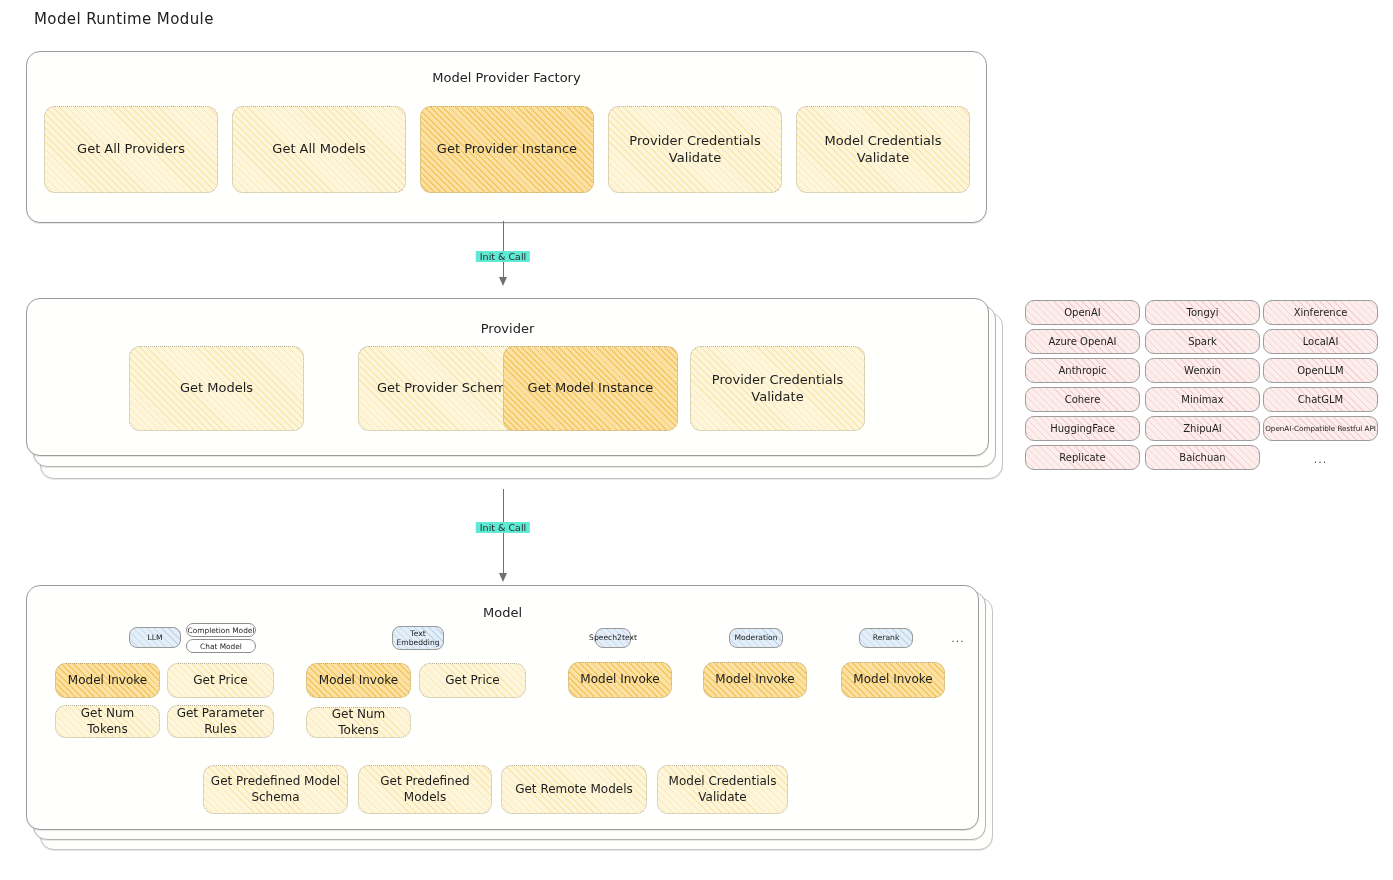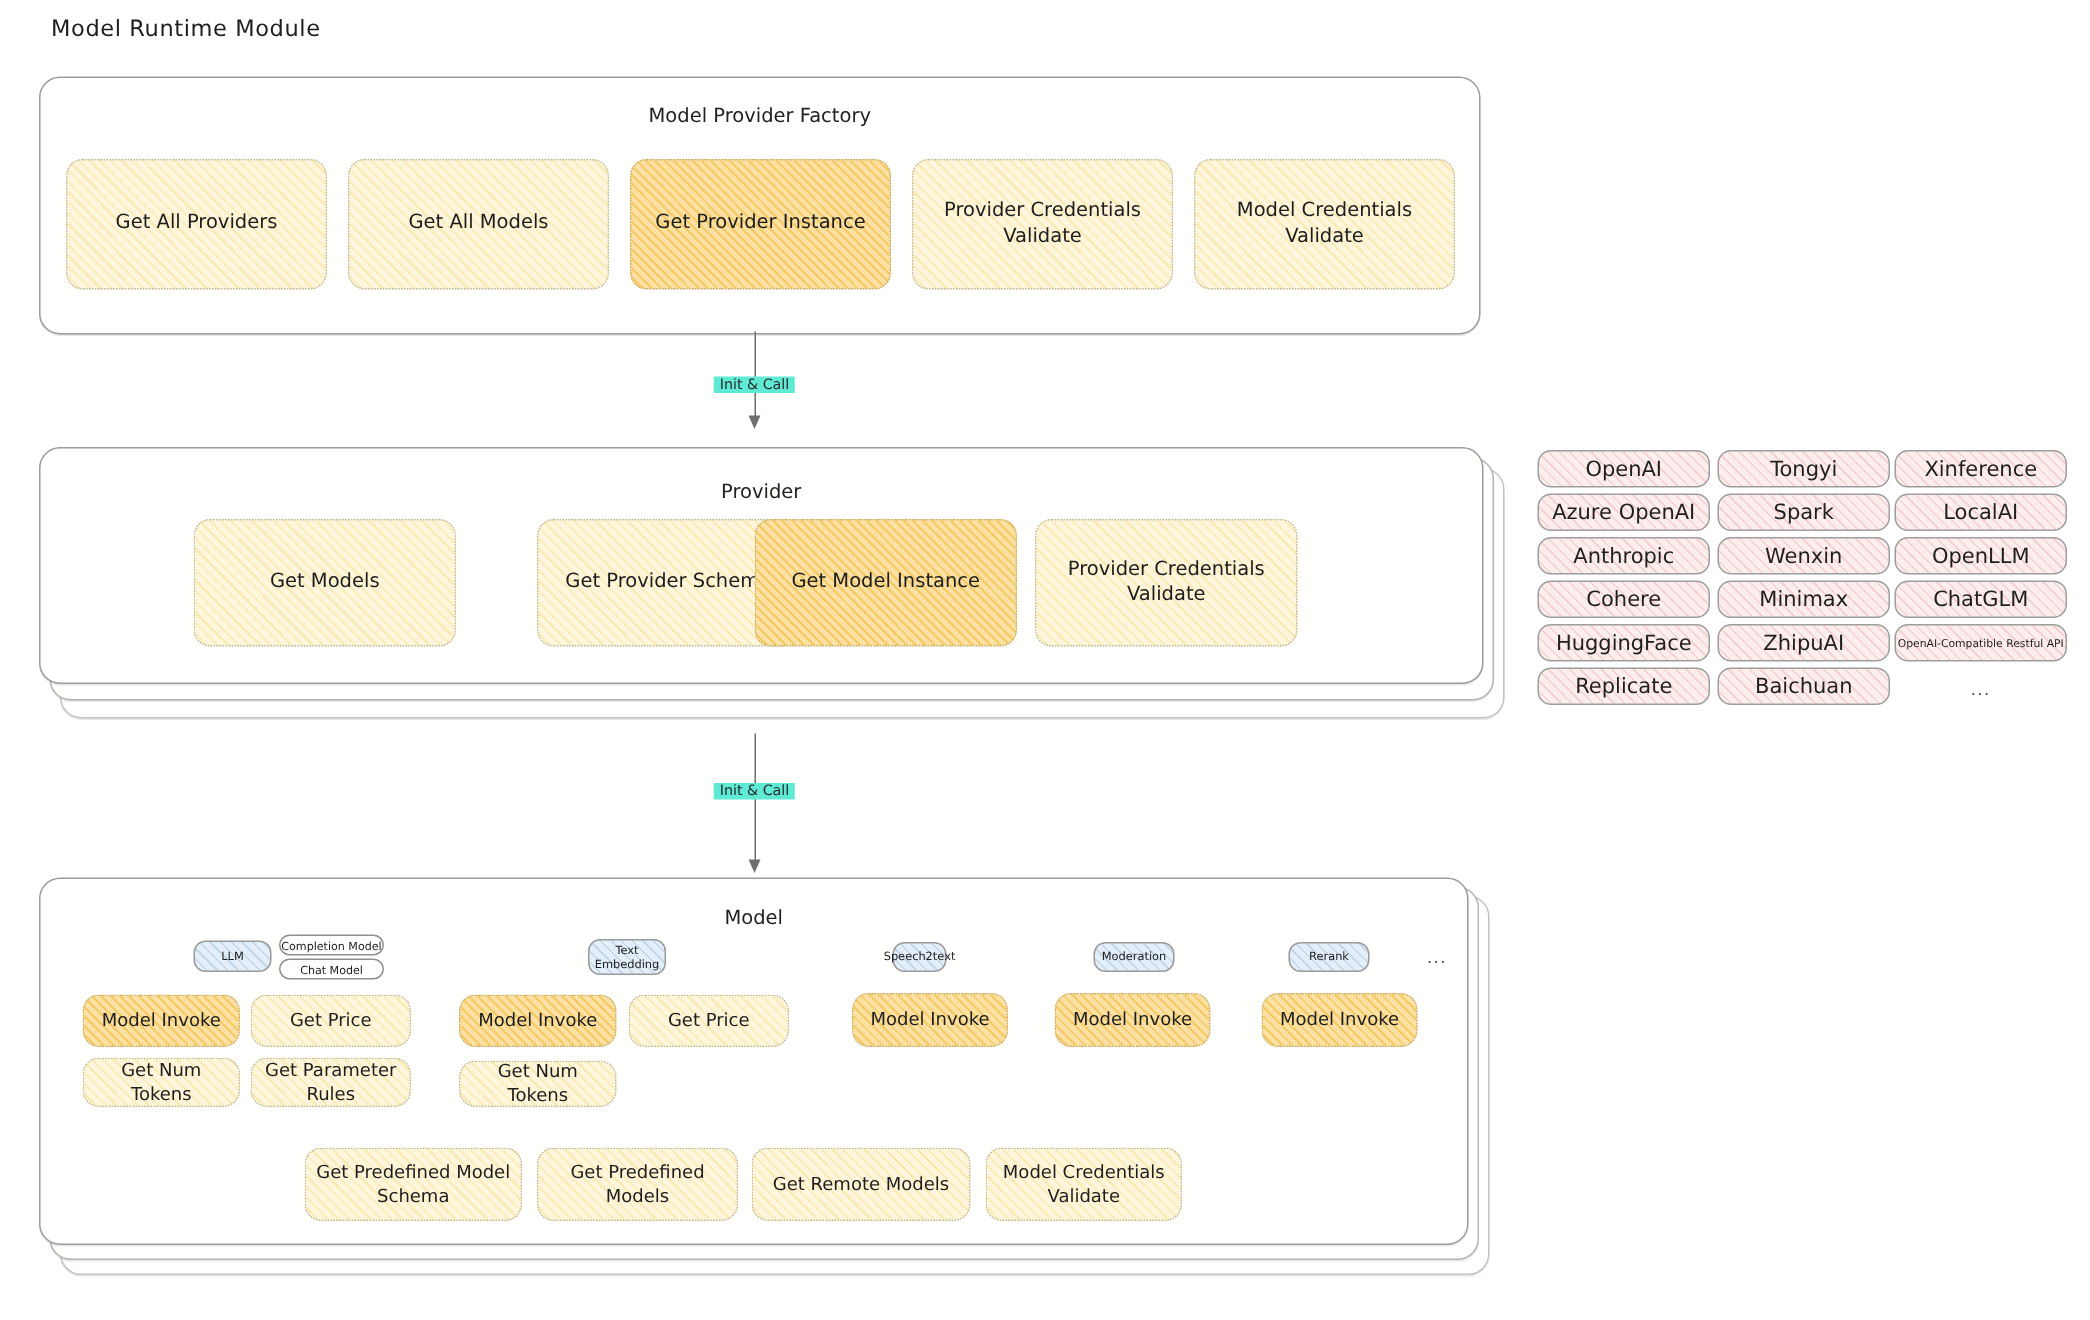--- a/index.html
+++ b/index.html
@@ -85,21 +85,21 @@
   
   .chip{
     position:absolute;
     border:1.3px solid #9d9d9d;
     border-radius:9px;
     background-color:#fdeeee;
     background-image:repeating-linear-gradient(45deg,
         rgba(231,145,145,.30) 0px, rgba(231,145,145,.30) 1.1px,
         rgba(255,255,255,0) 1.1px, rgba(255,255,255,0) 5px);
     display:flex;align-items:center;justify-content:center;
-    font-size:14px;color:#1f1f1f;
+    font-size:10px;color:#1f1f1f;
     box-sizing:border-box;
     white-space:nowrap;
   }
   .ellipsis{
     position:absolute;font-size:11px;color:#4a4a4a;
     letter-spacing:1px;
     text-align:center;
   }
 
   

